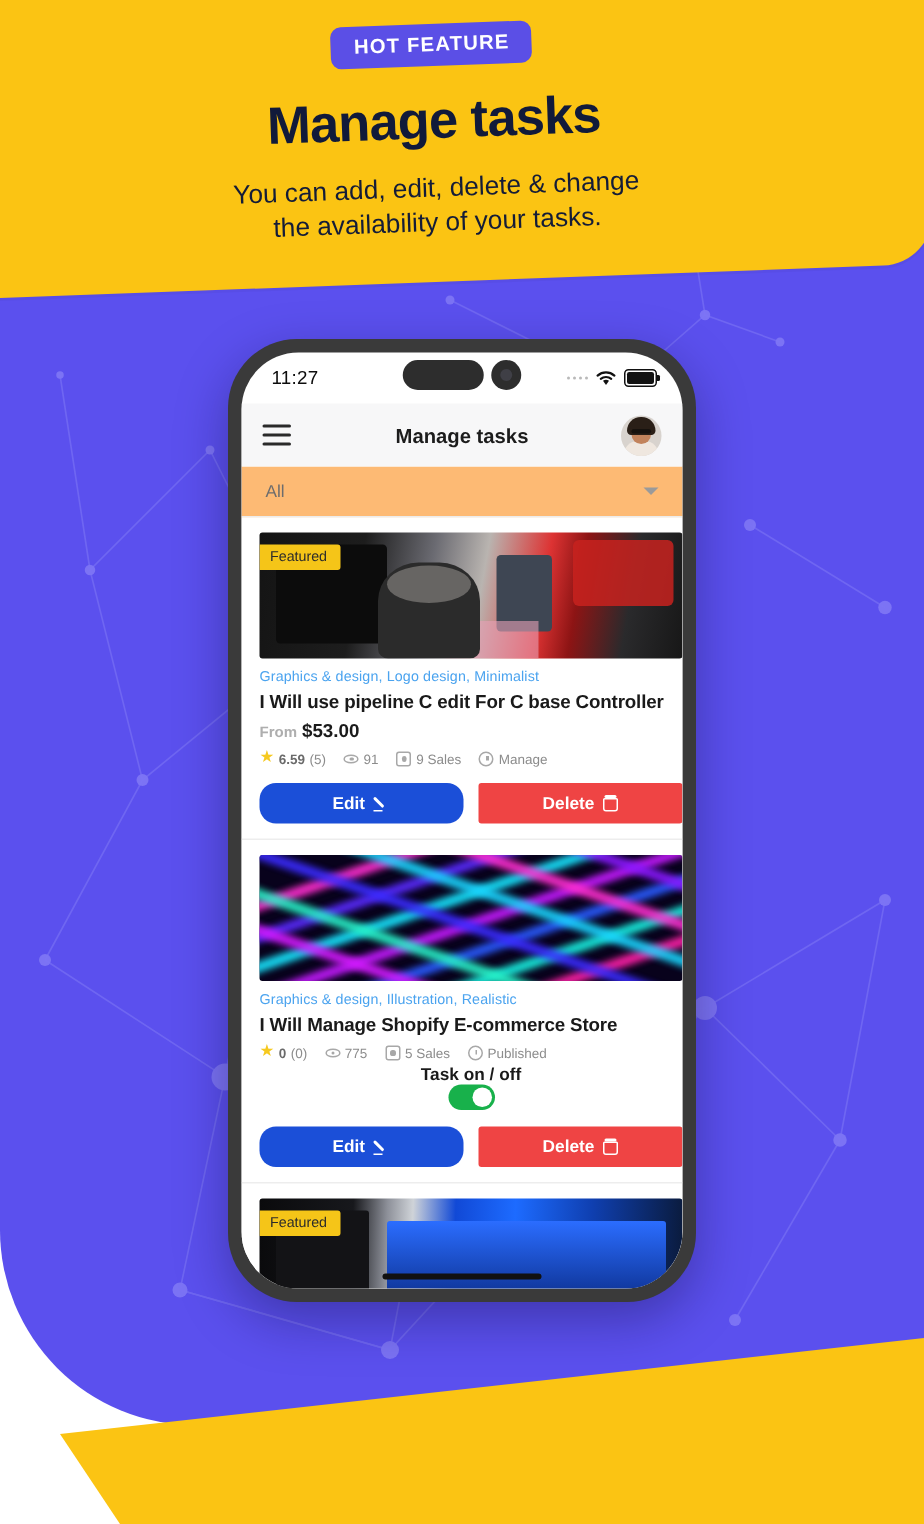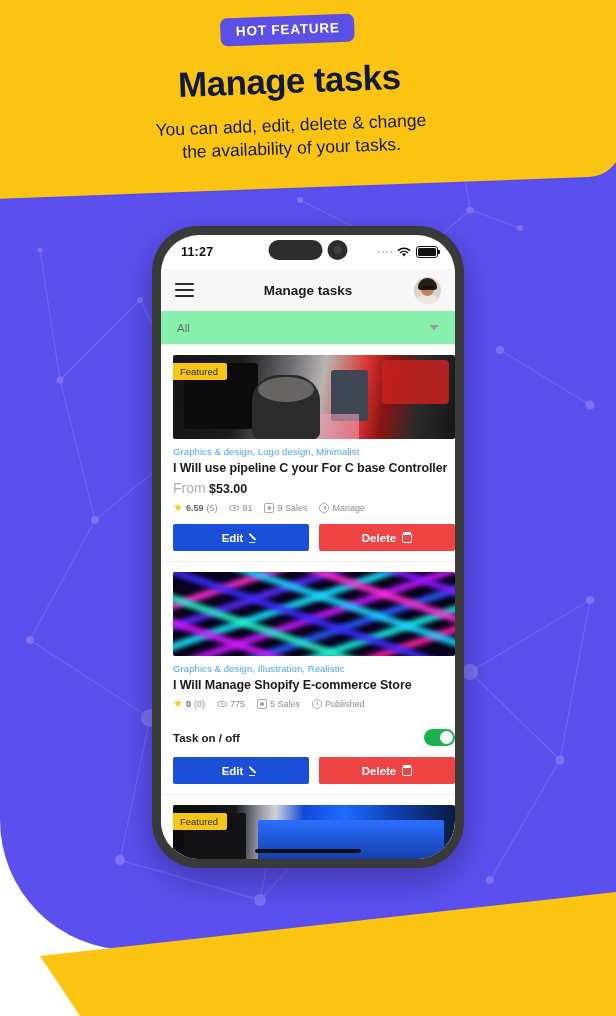--- a/index.html
+++ b/index.html
@@ -56,21 +56,21 @@
   }
   #screen{
     width:100%;height:100%;background:#fff;border-radius:38px;
     overflow:hidden;position:relative;
   }
   
   .statusbar{
     height:34px;display:flex;align-items:center;justify-content:space-between;
     padding:0 17px 0 20px;box-sizing:border-box;position:relative;
   }
-  .sb-time{font-size:12.5px;font-weight:bold;color:#0d0d0d;letter-spacing:.2px;}
+  .sb-time{font-size:12.5px;font-weight:normal;color:#0d0d0d;letter-spacing:.2px;}
   .island{
     position:absolute;left:50%;transform:translateX(-50%);top:5px;
     display:flex;align-items:center;gap:5px;
   }
   .island-pill{width:54px;height:20px;border-radius:12px;background:#2d2d2d;}
   .island-cam{width:20px;height:20px;border-radius:50%;background:#2d2d2d;position:relative;}
   .island-cam:after{content:"";position:absolute;left:6px;top:6px;width:8px;height:8px;border-radius:50%;background:#3f3f46;}
   .sb-right{display:flex;align-items:center;gap:5px;}
   .sig-dots{display:flex;gap:1.5px;align-items:flex-end;}
   .sig-dots i{width:2.5px;height:2.5px;background:#b9b9b9;border-radius:50%;display:block;}
@@ -92,21 +92,21 @@
     margin-left:auto;width:27px;height:27px;border-radius:50%;
     overflow:hidden;position:relative;background:#d8d3ce;z-index:2;
   }
   .av-hair{position:absolute;left:4px;top:1px;width:19px;height:12px;border-radius:10px 10px 3px 3px;background:#2a1f17;}
   .av-face{position:absolute;left:7px;top:6px;width:13px;height:13px;border-radius:50%;background:#c2835c;}
   .av-glass{position:absolute;left:7px;top:9px;width:13px;height:3.5px;background:#17120e;border-radius:2px;}
   .av-body{position:absolute;left:2px;bottom:0;width:23px;height:10px;border-radius:9px 9px 0 0;background:#efe7df;}
   
   .filter{
     height:34px;display:flex;align-items:center;justify-content:space-between;
-    padding:0 16px;box-sizing:border-box;background:#86efac;
+    padding:0 16px;box-sizing:border-box;background:#fdba74;
     border-bottom:1px solid #ececec;
   }
   .filter-label{font-size:11.5px;color:#6d6d6d;}
   .chev{width:0;height:0;border-left:5px solid transparent;border-right:5px solid transparent;border-top:5.5px solid #9a9a9a;}
   
   .list{position:absolute;left:0;right:0;top:110px;bottom:0;overflow:hidden;background:#fff;}
   .card{padding:0 0 0 12px;}
   .card-media{position:relative;height:84px;border-radius:2px;overflow:hidden;margin-top:10px;}
   .featured{
     position:absolute;left:0;top:8px;background:#f5c518;color:#2b2b2b;
@@ -127,44 +127,44 @@
     position:absolute;width:150%;height:7px;border-radius:6px;
     filter:blur(2.4px);opacity:.95;left:-18%;
   }
   
   .media3{background:linear-gradient(92deg,#0a0a0c 0%,#17181c 22%,#8d9099 30%,#cfd3d8 36%,#1149d6 46%,#1d6bff 60%,#0f3fb0 78%,#0a1a3a 100%);}
   .m3-a{position:absolute;left:30%;top:18%;width:66%;height:64%;background:linear-gradient(180deg,#2b6dff,#0c2f8e);border-radius:2px;}
   .m3-c{position:absolute;left:4%;top:10%;width:22%;height:80%;background:#131316;border-radius:2px;}
   .cats{font-size:9.5px;color:#4aa3ef;margin-top:7px;letter-spacing:.1px;}
   .ctitle{font-size:12.5px;font-weight:bold;color:#1a1a1a;margin-top:4px;letter-spacing:-.1px;}
   .cprice{margin-top:5px;font-size:12px;color:#1a1a1a;}
-  .cprice .from{color:#aeaeae;font-size:14px;font-weight:normal;}
+  .cprice .from{color:#aeaeae;font-size:10px;font-weight:bold;}
   .cprice .amt{font-weight:bold;font-size:12.5px;}
   .stats{display:flex;align-items:center;gap:12px;margin-top:6px;font-size:9px;color:#8c8c8c;}
   .stat{display:flex;align-items:center;gap:3px;white-space:nowrap;}
   .stat .val{color:#6a6a6a;font-weight:bold;}
   .star{color:#f6c91f;font-size:11px;line-height:1;}
   .ico{width:10px;height:10px;display:inline-block;position:relative;}
   .ico-eye:before{content:"";position:absolute;left:0;top:2.5px;width:10px;height:5.5px;border:1.1px solid #a8a8a8;border-radius:50% 50%;box-sizing:border-box;}
   .ico-eye:after{content:"";position:absolute;left:4px;top:4px;width:2.6px;height:2.6px;border-radius:50%;background:#a8a8a8;}
   .ico-cal{border:1.1px solid #a8a8a8;border-radius:2px;box-sizing:border-box;}
   .ico-cal:after{content:"";position:absolute;left:2.5px;top:2.5px;width:3.5px;height:3.5px;border-radius:50%;background:#a8a8a8;}
   .ico-clk{border:1.1px solid #a8a8a8;border-radius:50%;box-sizing:border-box;}
   .ico-clk:after{content:"";position:absolute;left:4px;top:2px;width:1.1px;height:3.4px;background:#a8a8a8;}
-  .toggle-row{display:flex;align-items:center;justify-content:space-between;margin-top:20px;}
+  .toggle-row{display:flex;align-items:center;justify-content:flex-end;margin-top:4px;flex-direction:column;}
   .toggle-label{font-size:11.5px;color:#1a1a1a;font-weight:600;}
   .switch{width:31px;height:17px;border-radius:10px;background:#18b14b;position:relative;}
   .switch i{position:absolute;right:2px;top:2px;width:13px;height:13px;border-radius:50%;background:#fff;display:block;}
   .btnrow{display:flex;gap:10px;margin-top:11px;padding-bottom:10px;}
   .btn{
     flex:1;height:27px;border-radius:2px;display:flex;align-items:center;
     justify-content:center;gap:6px;color:#fff;font-size:11.5px;font-weight:600;
     cursor:pointer;
   }
-  .btn-edit{background:#1b4fd8;}
+  .btn-edit{background:#1b4fd8;border-radius:11px;}
   .btn-del{background:#ef4444;}
   .pencil{width:11px;height:11px;position:relative;display:inline-block;}
   .pencil:before{content:"";position:absolute;left:1px;top:1px;width:9px;height:2px;background:#fff;transform:rotate(45deg);transform-origin:left top;border-radius:1px;}
   .pencil:after{content:"";position:absolute;left:0;bottom:0;width:6px;height:1.4px;background:#fff;}
   .trash{width:10px;height:11px;position:relative;display:inline-block;}
   .trash:before{content:"";position:absolute;left:0;top:2px;width:10px;height:9px;border:1.3px solid #fff;border-radius:1px 1px 2px 2px;box-sizing:border-box;}
   .trash:after{content:"";position:absolute;left:1px;top:0;width:8px;height:1.5px;background:#fff;border-radius:1px;}
   .divider{height:1px;background:#ededed;margin:0 0 0 0;}
   .home-ind{
     position:absolute;left:50%;transform:translateX(-50%);bottom:6px;
@@ -280,21 +280,21 @@
           <div class="card-media media1">
             <span class="m1-a"></span>
               <span class="m1-e"></span>
               <span class="m1-d"></span>
             <span class="m1-f"></span>
               <span class="m1-b"></span>
               <span class="m1-c"></span>
             <span class="featured">Featured</span>
           </div>
           <div class="cats">Graphics &amp; design, Logo design, Minimalist</div>
-          <div class="ctitle">I Will use pipeline C your For C base Controller</div>
+          <div class="ctitle">I Will use pipeline C edit For C base Controller</div>
           <div class="cprice">
             <span class="from">From</span>
             <span class="amt">$53.00</span>
           </div>
           <div class="stats">
             <span class="stat">
               <span class="star">★</span>
               <span class="val">6.59</span>
               <span>(5)</span>
             </span>

